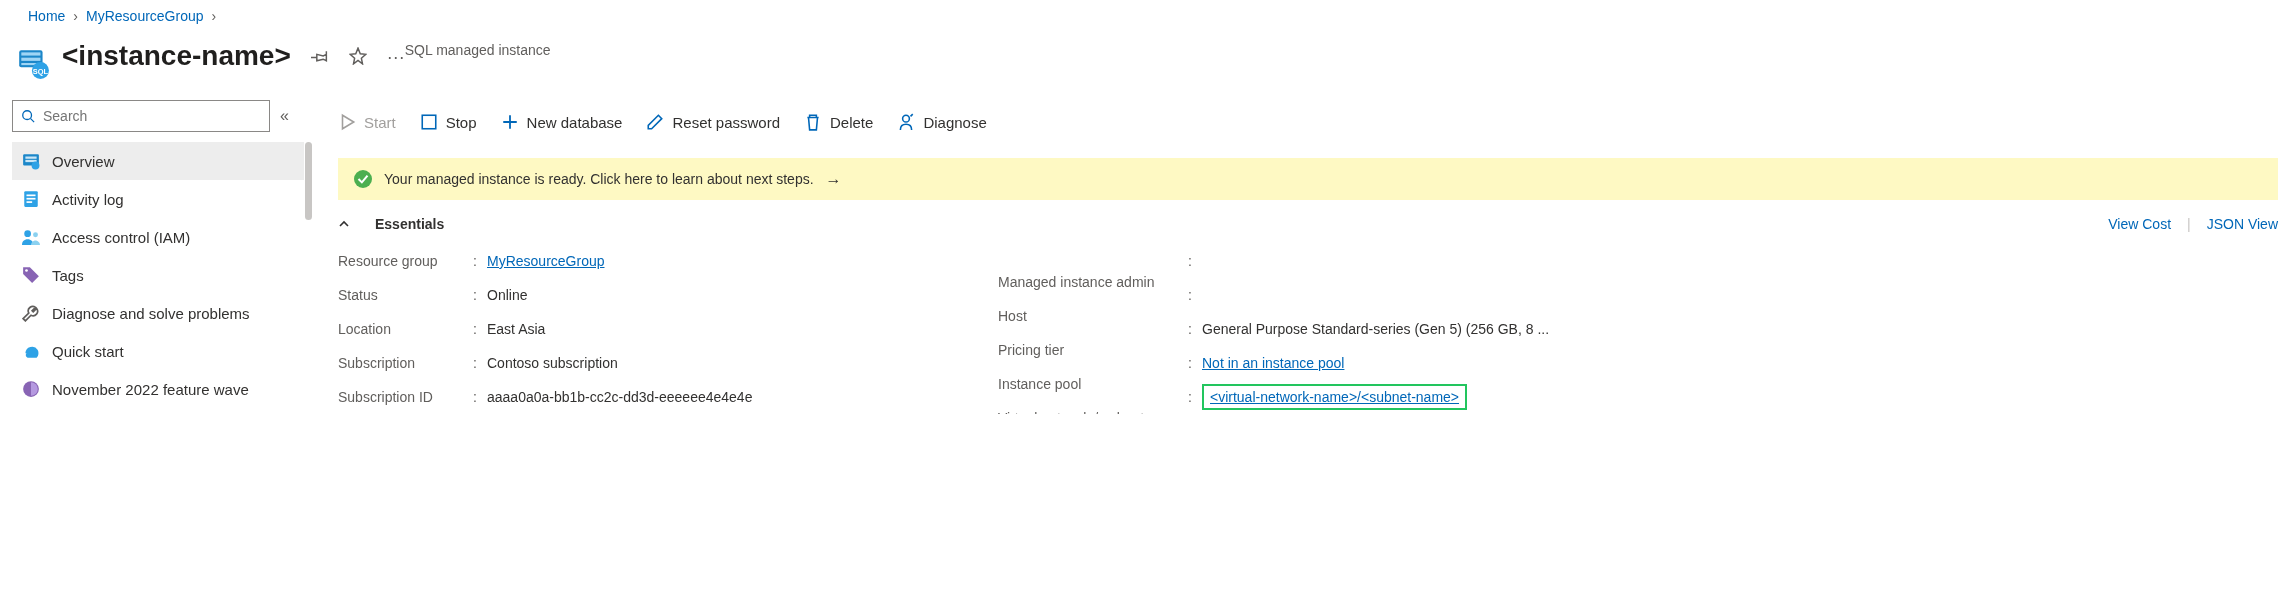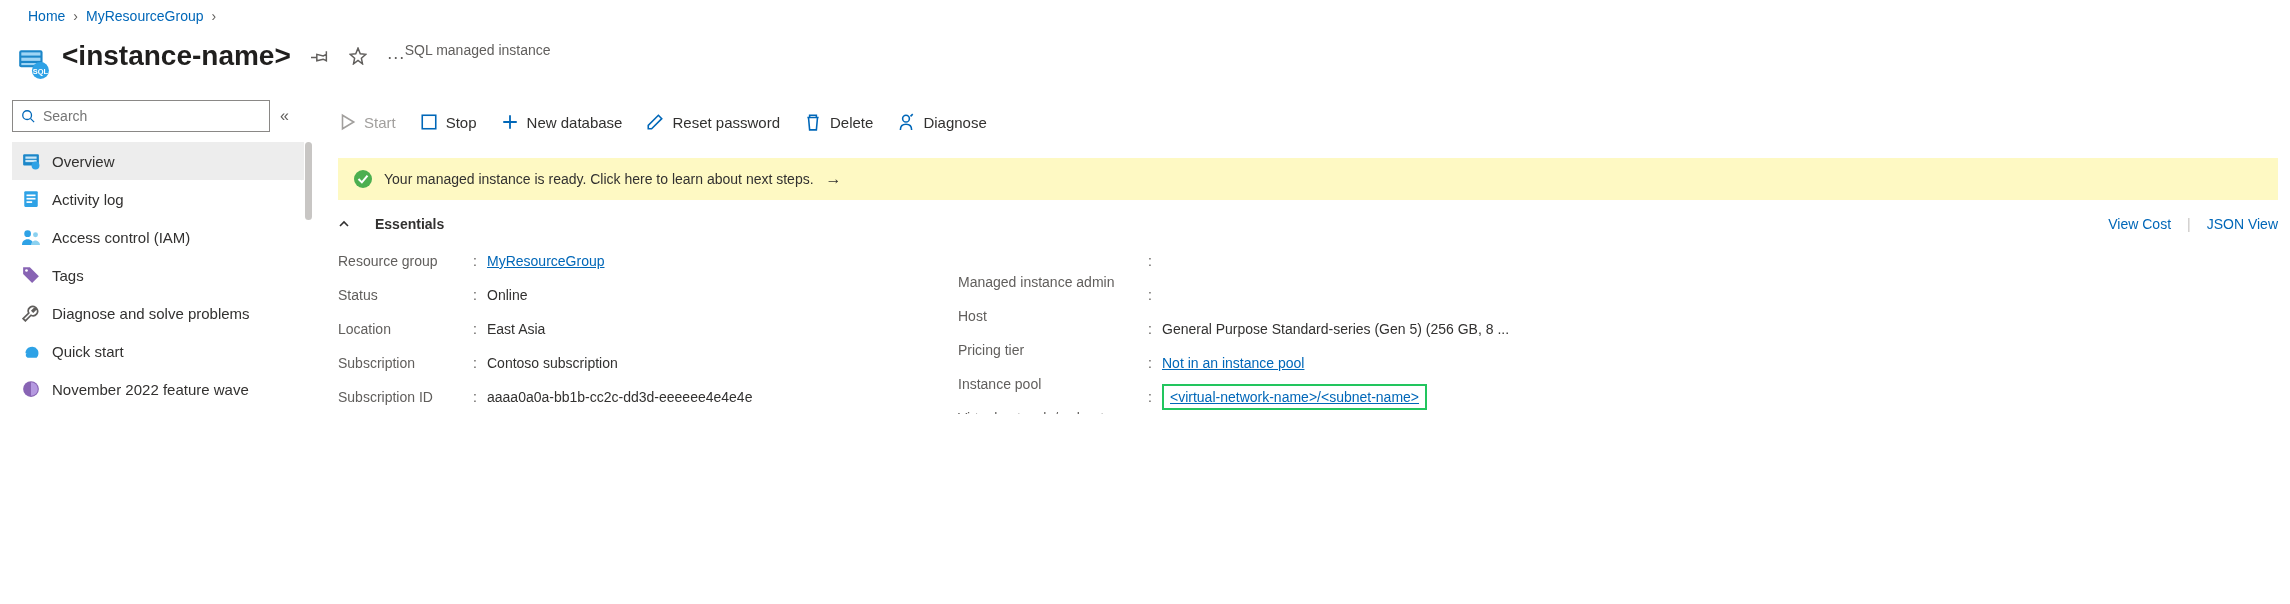--- a/index.html
+++ b/index.html
@@ -86,21 +86,21 @@
   .arrow { font-size: 16px; }
 
   .essentials-hdr {
     display: flex; align-items: center; justify-content: space-between;
     margin-bottom: 12px;
   }
   .ess-left { display: flex; align-items: center; gap: 25px; font-weight: 700; cursor: pointer; }
   .ess-right { display: flex; align-items: center; gap: 16px; }
   .sep-pipe { color: #c8c6c4; }
 
-  .kv-grid { display: flex; }
+  .kv-grid { display: flex; gap: 40px; }
   .kv-col { flex: 0 0 620px; }
   .kv-col.r { flex: 0 0 560px; }
   .kv-row { display: flex; align-items: center; height: 34px; font-size: 14px; }
   .kv-key { width: 135px; color: #605e5c; }
   .kv-col.r .kv-key { width: 190px; margin-top: 41px; }
   .kv-colon { width: 14px; color: #605e5c; }
   .kv-val { color: #323130; }
   .kv-val a { color: #0067b8; text-decoration: underline; }
   .highlight-box {
     border: 2px solid #22c55e; padding: 0 6px; height: 26px;

